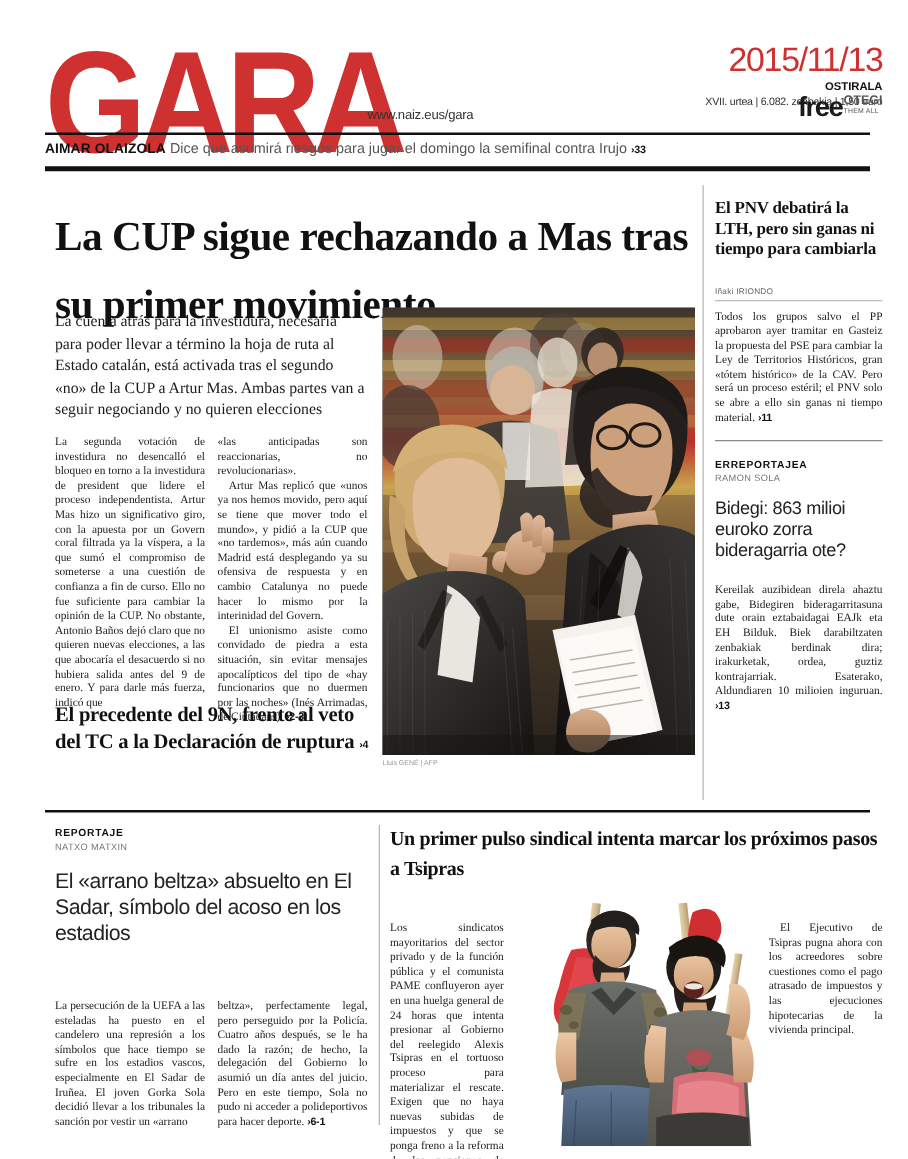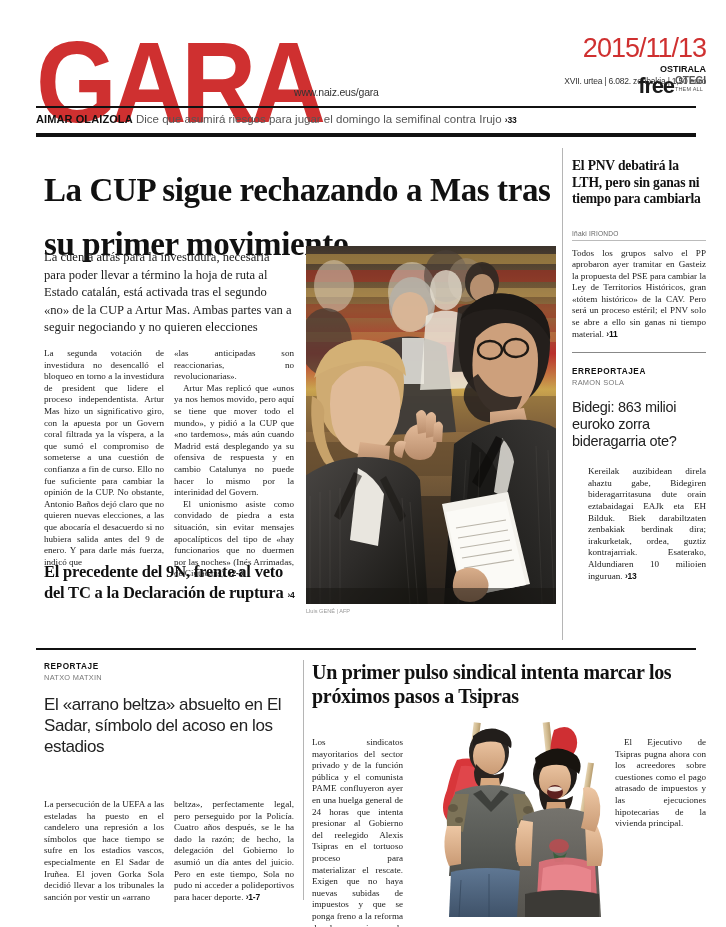--- a/index.html
+++ b/index.html
@@ -310,21 +310,21 @@
   }
   .bottom-right {
     position: absolute;
     left: 312px;
     top: 660px;
     width: 394px;
   }
   .br-head {
     font-family: "Liberation Serif", serif;
     font-weight: bold;
-    font-size: 20px;
+    font-size: 16px;
     line-height: 24px;
     color: #111;
     letter-spacing: -0.3px;
   }
   .bl-head-light {
     margin-top: 12px;
     font-family: "Liberation Sans", sans-serif;
     font-size: 17px;
     line-height: 21px;
     color: #222;
@@ -589,42 +589,42 @@
     <div class="side-body">
       <span>Todos los grupos salvo el PP aprobaron ayer tramitar en Gasteiz la propuesta del PSE para cambiar la Ley de Territorios Históricos, gran «tótem histórico» de la CAV. Pero será un proceso estéril; el PNV solo se abre a ello sin ganas ni tiempo material.</span>
       <span class="pagenum">11</span>
     </div>
 
     <div class="side-sep"></div>
 
     <div class="kicker">ERREPORTAJEA</div>
     <div class="kicker-by">RAMON SOLA</div>
     <div class="side-head-light">Bidegi: 863 milioi euroko zorra bideragarria ote?</div>
-    <div class="side-body" style="margin-top:16px;margin-left:16px;">
+    <div class="side-body" style="margin-top:16px;">
       <span>Kereilak auzibidean direla ahaztu gabe, Bidegiren bideragarritasuna dute orain eztabaidagai EAJk eta EH Bilduk. Biek darabiltzaten zenbakiak berdinak dira; irakurketak, ordea, guztiz kontrajarriak. Esaterako, Aldundiaren 10 milioien inguruan.</span>
       <span class="pagenum">13</span>
     </div>
   </div>
 
   <div class="h-rule-black" style="left:36px; top:648px; width:660px; height:2px;"></div>
 
   <div class="v-rule" style="left:303px; top:660px; height:240px;"></div>
 
   <div class="bottom-left">
     <div class="kicker" style="margin-top:0;">REPORTAJE</div>
     <div class="kicker-by">NATXO MATXIN</div>
     <div class="bl-head-light">El «arrano beltza» absuelto en El Sadar, símbolo del acoso en los estadios</div>
 
     <div class="bl-cols">
       <div class="col">
         <p>La persecución de la UEFA a las esteladas ha puesto en el candelero una represión a los símbolos que hace tiempo se sufre en los estadios vascos, especialmente en El Sadar de Iruñea. El joven Gorka Sola decidió llevar a los tribunales la sanción por vestir un «arrano</p>
       </div>
       <div class="col">
         <p><span>beltza», perfectamente legal, pero perseguido por la Policía. Cuatro años después, se le ha dado la razón; de hecho, la delegación del Gobierno lo asumió un día antes del juicio. Pero en este tiempo, Sola no pudo ni acceder a polideportivos para hacer deporte.</span>
-          <span class="pagenum">1-7</span></p>
+          <span class="pagenum">6-1</span></p>
       </div>
     </div>
   </div>
 
   <div class="bottom-right">
     <div class="br-head">Un primer pulso sindical intenta marcar los próximos pasos a Tsipras</div>
 
     <div class="br-cols">
       <div class="col">
         <p>Los sindicatos mayoritarios del sector privado y de la función pública y el comunista PAME confluyeron ayer en una huelga general de 24 horas que intenta presionar al Gobierno del reelegido Alexis Tsipras en el tortuoso proceso para materializar el rescate. Exigen que no haya nuevas subidas de impuestos y que se ponga freno a la reforma de las pensiones de jubilación. El paro tuvo más respaldo en la Administra-</p>

